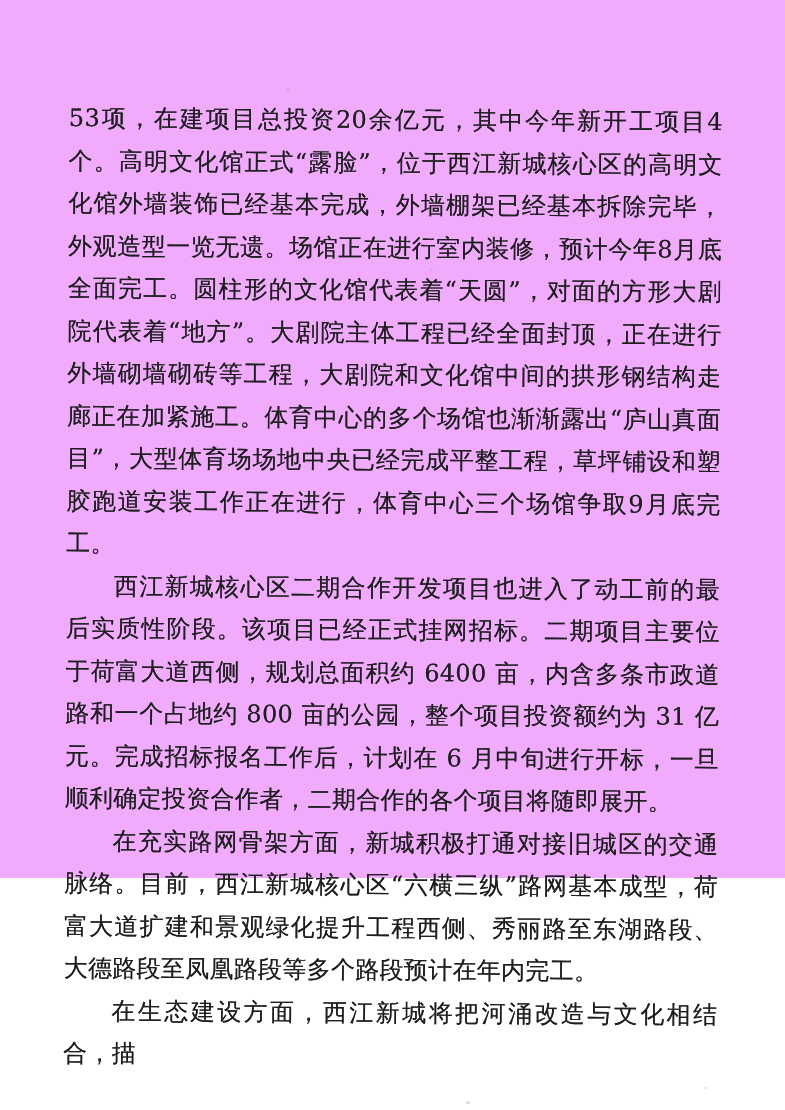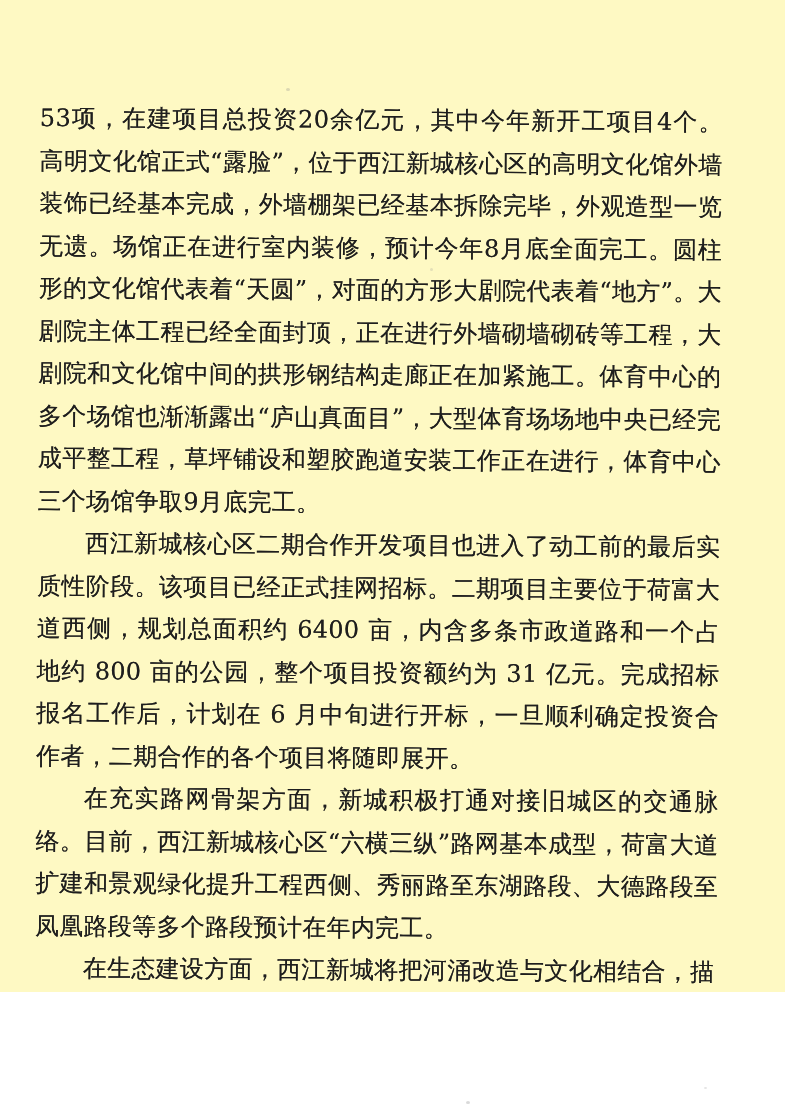--- a/index.html
+++ b/index.html
@@ -6,24 +6,24 @@
     margin: 0;
     padding: 0;
     width: 785px;
     height: 1110px;
     background: #ffffff;
     overflow: hidden;
   }
   .page {
     position: relative;
     width: 785px;
-    height: 992px;
-    background: #fef9c3;
+    height: 878px;
+    background: #f0abfc;
     box-sizing: border-box;
-    padding: 99px 62px 0 40px;
+    padding: 99px 62px 0 69px;
   }
   .text-block {
     transform: rotate(0.35deg);
     transform-origin: 50% 0;
     color: #1e1e1e;
     font-family: "DejaVu Serif", "Liberation Serif", serif;
     font-size: 24px;
     line-height: 42.5px;
     letter-spacing: 0.3px;
     text-shadow: 0 0 0.6px rgba(20,20,20,0.75);

